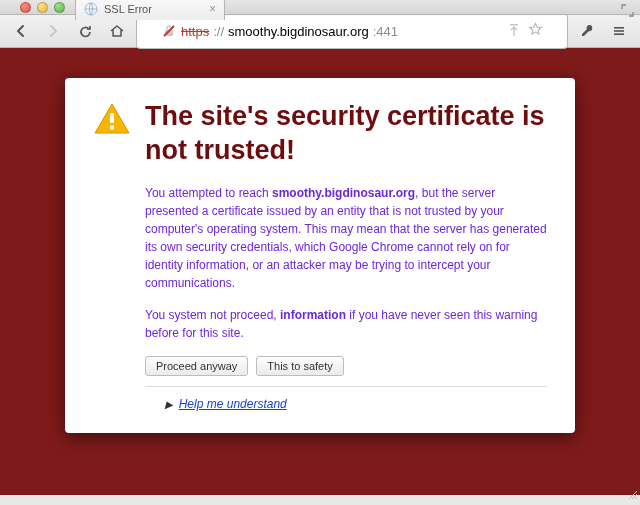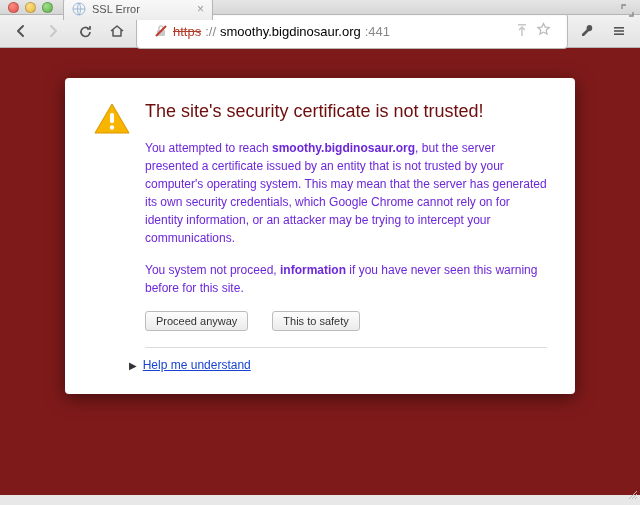--- a/index.html
+++ b/index.html
@@ -14,21 +14,21 @@
     position: relative;
   }
 
   
   .titlebar {
     height: 15px;
     background: linear-gradient(#e6e6e6, #d6d6d6);
     border-bottom: 1px solid #b5b5b5;
     display: flex;
     align-items: center;
-    padding: 0 6px;
+    padding: 0 18px;
     position: relative;
   }
   .traffic { display: flex; gap: 6px; margin-right: 10px; padding-left:2px; }
   .dot { width: 11px; height: 11px; border-radius: 50%; border: 1px solid rgba(0,0,0,.2); }
   .dot.red { background: radial-gradient(circle at 35% 30%, #ff8c82, #e1534a); }
   .dot.yellow { background: radial-gradient(circle at 35% 30%, #ffe08a, #e6b63f); }
   .dot.green { background: radial-gradient(circle at 35% 30%, #9fe08a, #62b24a); }
 
   .tab {
     height: 22px;
@@ -68,21 +68,21 @@
   }
   .tbtn.disabled { color:#bbb; cursor:default; }
   .omnibox {
     flex: 1;
     height: 36px;
     background: #fff;
     border: 1px solid #b8b8b8;
     border-radius: 4px;
     display: flex;
     align-items: center;
-    padding: 0 16px;
+    padding: 0 24px;
     font-size: 13px;
     color: #333;
     gap: 4px;
     box-shadow: inset 0 1px 2px rgba(0,0,0,.08);
   }
   .omnibox .badge { width:16px; height:16px; display:flex; align-items:center; justify-content:center; }
   .https-bad { color:#b33b2a; text-decoration: line-through; }
   .url-grey { color:#8a8a8a; }
   .url-black { color:#000; }
   .omni-right { margin-left:auto; display:flex; align-items:center; gap:8px; color:#b9b9b9; }
@@ -98,45 +98,45 @@
     width: 510px;
     background: #fff;
     border-radius: 4px;
     box-shadow: 0 4px 18px rgba(0,0,0,.5);
     padding: 22px 28px 22px 28px;
   }
   .card-head { display:flex; gap:14px; }
   .warn-icon { flex:0 0 auto; margin-top:2px; }
   h1.ssl-title {
     margin: 0 0 16px 0;
-    font-size: 18px;
-    font-weight: normal;
+    font-size: 27px;
+    font-weight: bold;
     color: #6e0d0d;
     line-height: 1.25;
   }
   .body-text {
     margin-left: 52px;
     font-size: 12px;
     color:#6d28d9;
     line-height: 1.5;
   }
   .body-text p { margin: 0 0 14px 0; }
   .body-text b { font-weight: bold; }
-  .btnrow { margin-left:52px; display:flex; gap:24px; margin-bottom:16px; }
+  .btnrow { margin-left:52px; display:flex; gap:8px; margin-bottom:10px; }
   .chromebtn {
     font-size: 11px;
     padding: 3px 10px;
     background: linear-gradient(#fdfdfd, #ebebeb);
     border: 1px solid #bcbcbc;
     border-radius: 3px;
     color:#333;
     cursor:pointer;
   }
   hr.sep { margin: 6px 0 10px 52px; border:none; border-top:1px solid #dcdcdc; }
-  .disclosure { margin-left:36px; font-size:12px; }
+  .disclosure { margin-left:72px; font-size:12px;font-style:italic; }
   .disclosure a { color:#1843d1; text-decoration: underline; cursor:pointer; }
   .tri { display:inline-block; margin-right:6px; color:#333; font-size:10px; }
 
   
   .grip {
     position:absolute; right:2px; bottom:2px; color:#aaa; font-size:12px;
   }
 </style>
 </head>
 <body>

